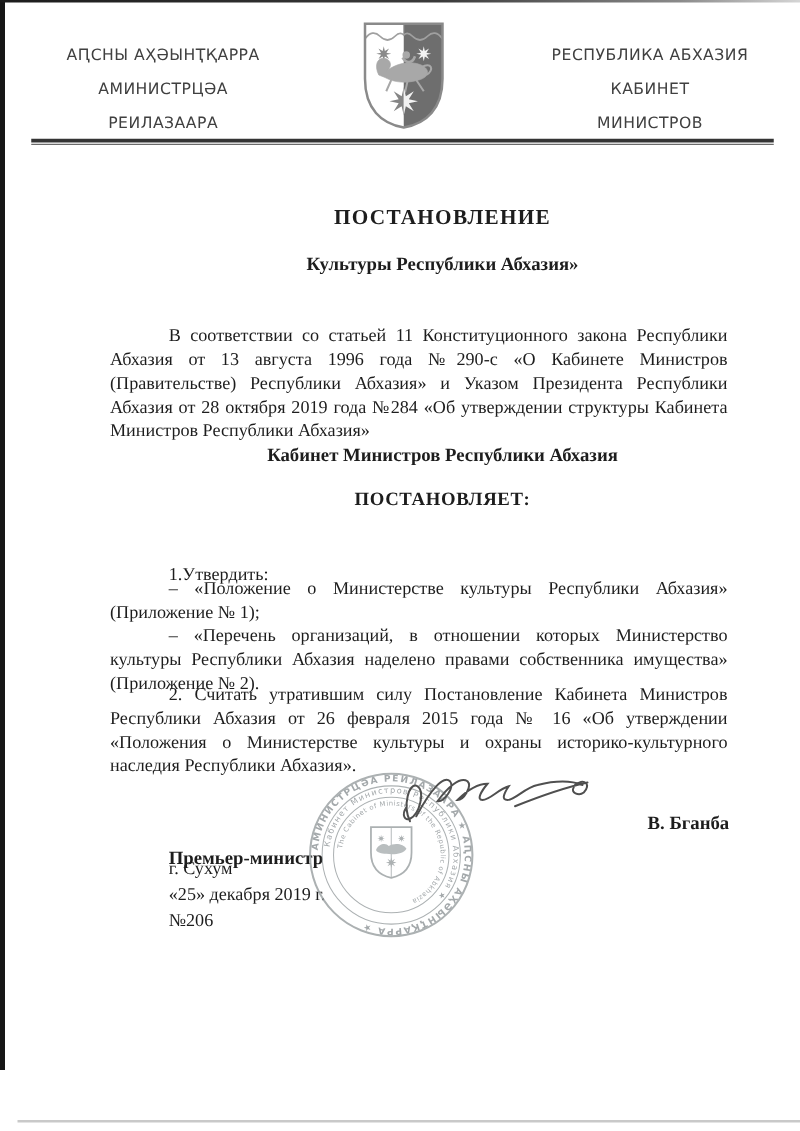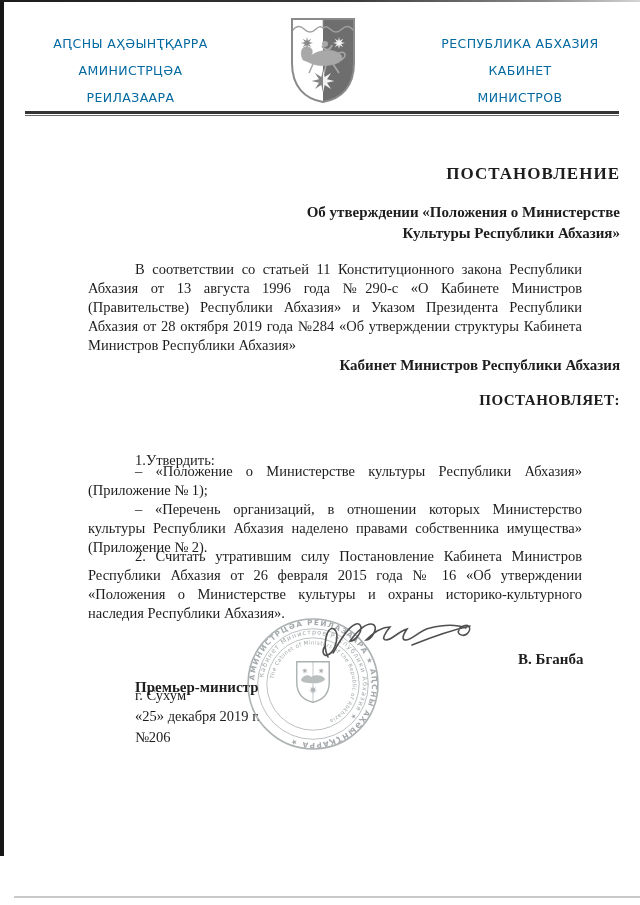--- a/index.html
+++ b/index.html
@@ -9,29 +9,29 @@
   }
   
   .scan-edge-left{position:absolute;left:0;top:0;width:4px;height:856px;background:#161616;}
   .scan-edge-top{position:absolute;left:0;top:0;width:640px;height:2px;
     background:linear-gradient(to right,#1c1c1c 0%,#3a3a3a 55%,#8a8a8a 85%,#d5d5d5 100%);}
   .scan-edge-bottom{position:absolute;left:14px;top:896px;width:626px;height:2px;background:#c9c9c9;}
 
   
   .hdr-col{position:absolute;top:30px;text-align:center;
     font-family:"DejaVu Sans","Liberation Sans",sans-serif;
-    font-size:12.5px;line-height:27px;color:#0369a1;letter-spacing:.4px;}
+    font-size:12.5px;line-height:27px;color:#404040;letter-spacing:.4px;}
   .hdr-left{left:28px;width:205px;}
   .hdr-right{left:420px;width:200px;}
   .arms{position:absolute;left:289px;top:16px;}
   .double-rule{position:absolute;left:25px;top:111px;width:594px;height:5px;
     border-top:3px solid #343434;border-bottom:1px solid #6a6a6a;box-sizing:border-box;}
 
   
-  .centered-head{position:absolute;left:88px;width:532px;text-align:right;font-weight:bold;}
+  .centered-head{position:absolute;left:88px;width:532px;text-align:center;font-weight:bold;}
   .doc-title{top:164px;font-size:17px;letter-spacing:1px;}
   .doc-subtitle{top:202px;font-size:15px;line-height:21px;}
   .para{position:absolute;left:88px;width:494px;font-size:14.5px;line-height:19px;
     text-align:justify;text-indent:47px;}
   .preamble{top:245px;}
   .authority{top:357px;font-size:15px;}
   .resolves{top:392px;font-size:15px;letter-spacing:.5px;}
   .item1-intro{top:428px;margin-top:23px;}
   .item1-sub1{top:447px;}
   .item1-sub2{top:485px;}
@@ -101,21 +101,20 @@
   <div class="hdr-col hdr-right">
     <div>РЕСПУБЛИКА АБХАЗИЯ</div>
     <div>КАБИНЕТ</div>
     <div>МИНИСТРОВ</div>
   </div>
 
   <div class="double-rule"></div>
 
   <div class="centered-head doc-title">ПОСТАНОВЛЕНИЕ</div>
   <div class="centered-head doc-subtitle">
-    <div>Об утверждении «Положения о Министерстве</div>
     <div>Культуры Республики Абхазия»</div>
   </div>
 
   <p class="para preamble">В соответствии со статьей 11 Конституционного закона Республики Абхазия от 13 августа 1996 года №290-с «О Кабинете Министров (Правительстве) Республики Абхазия» и Указом Президента Республики Абхазия от 28 октября 2019 года №284 «Об утверждении структуры Кабинета Министров Республики Абхазия»</p>
 
   <div class="centered-head authority">Кабинет Министров Республики Абхазия</div>
   <div class="centered-head resolves">ПОСТАНОВЛЯЕТ:</div>
 
   <p class="para item1-intro">1.Утвердить:</p>
   <p class="para item1-sub1">– «Положение о Министерстве культуры Республики Абхазия» (Приложение № 1);</p>

